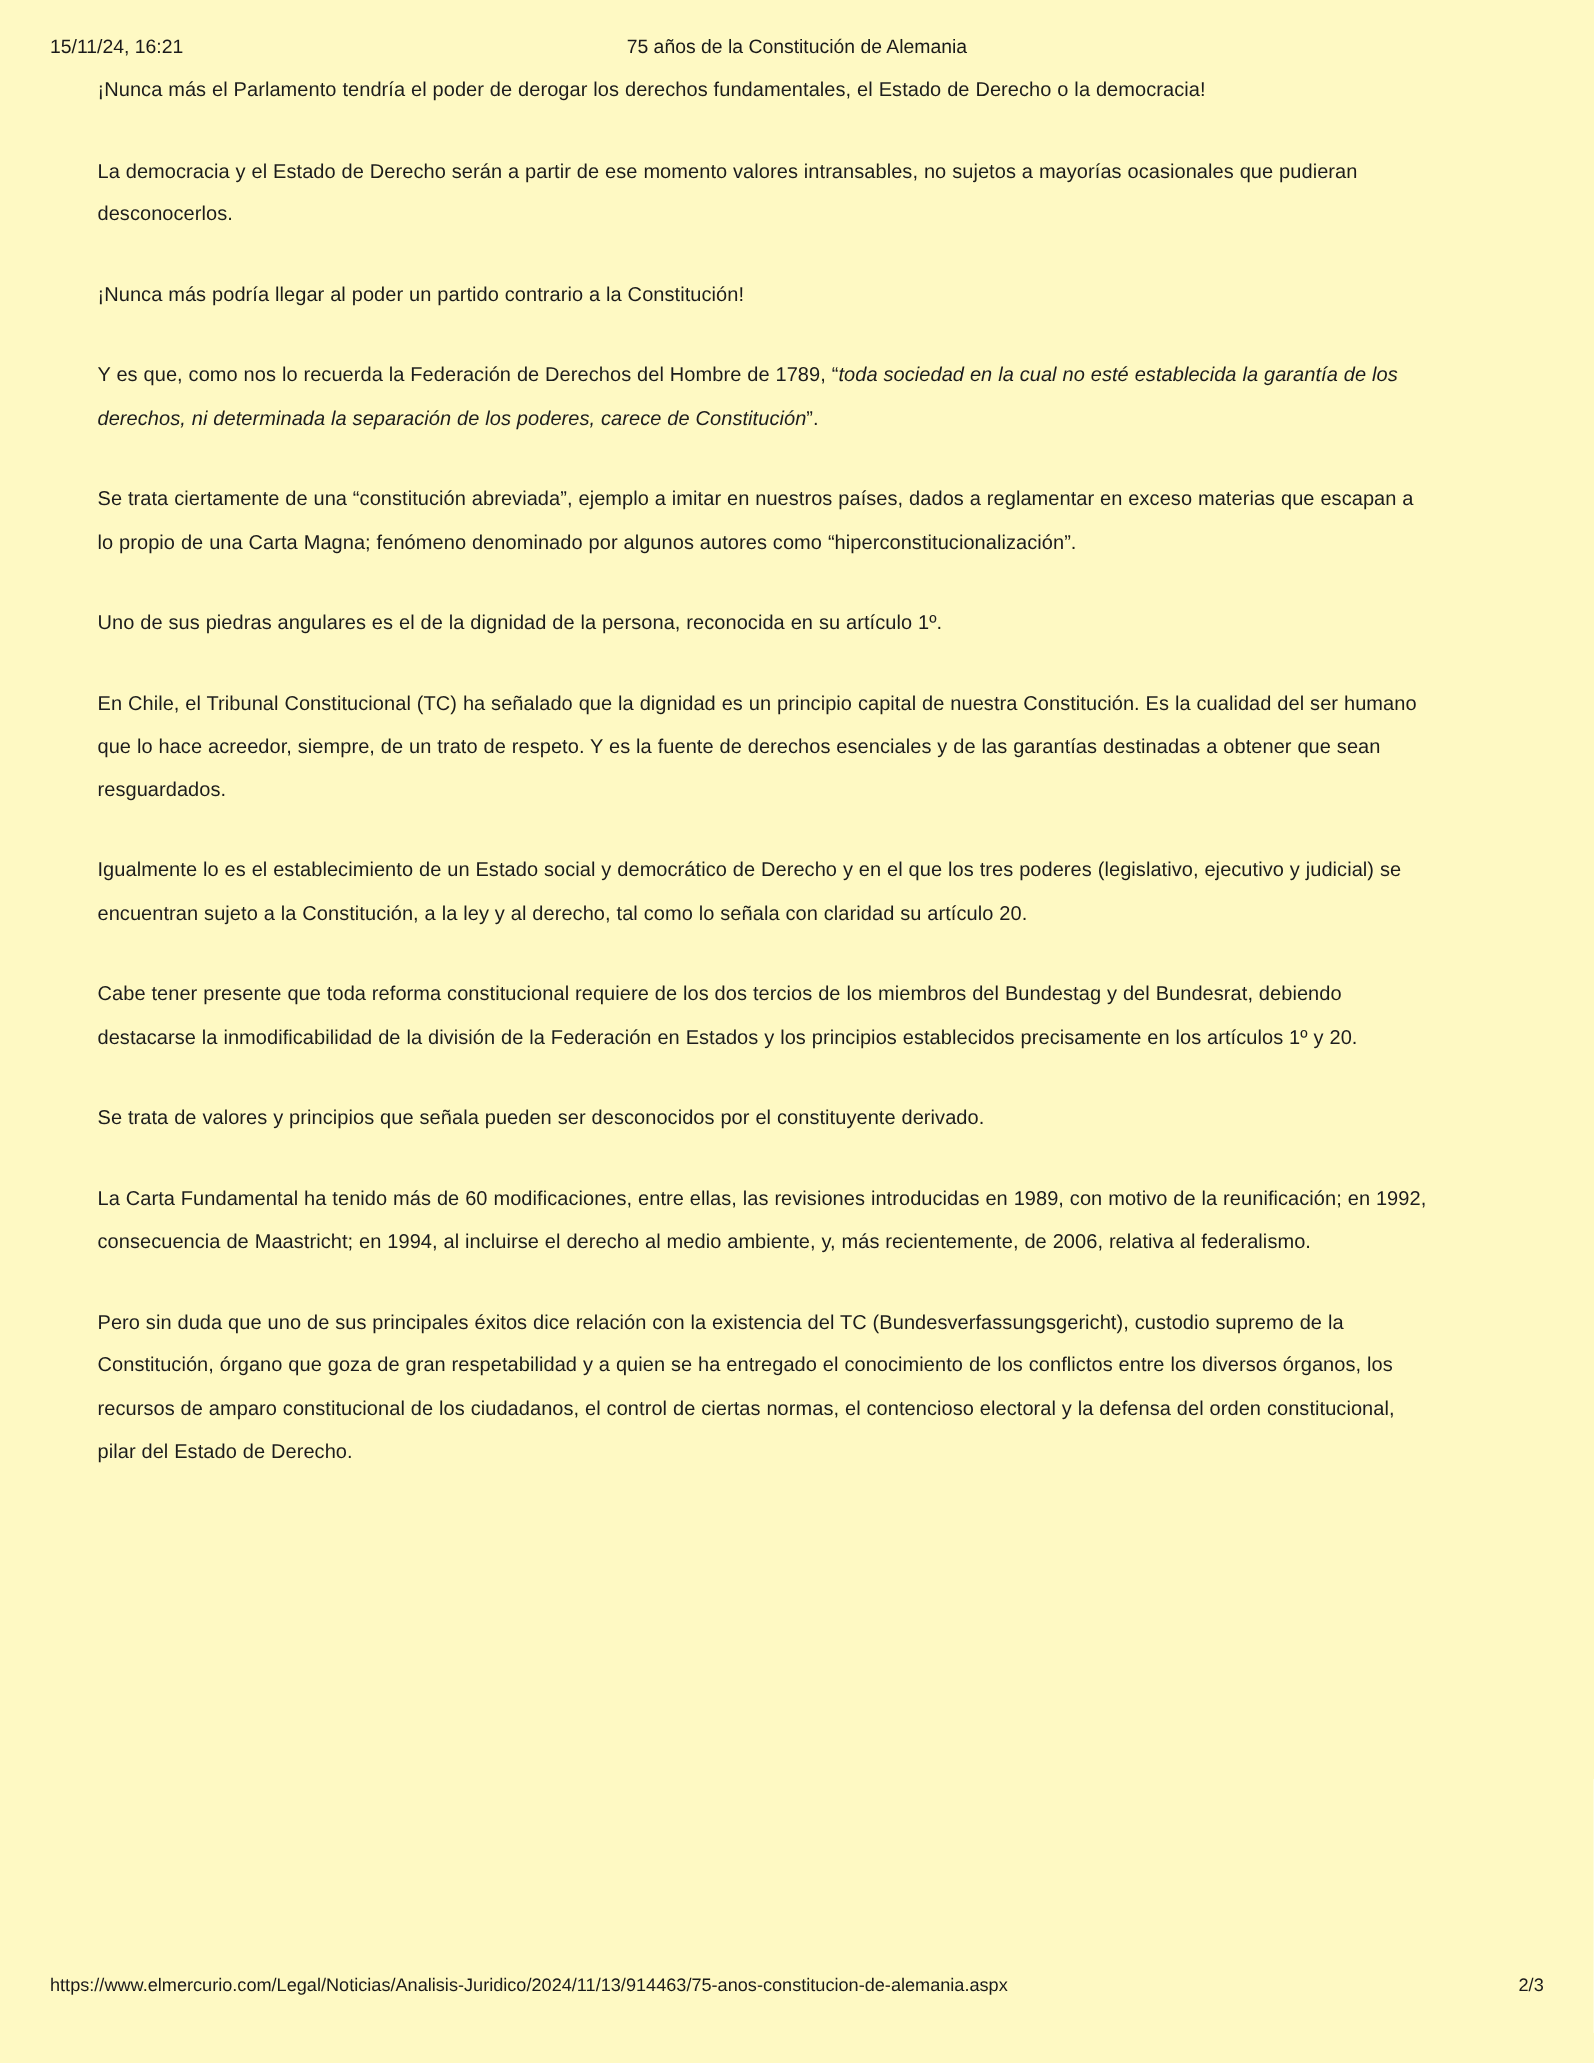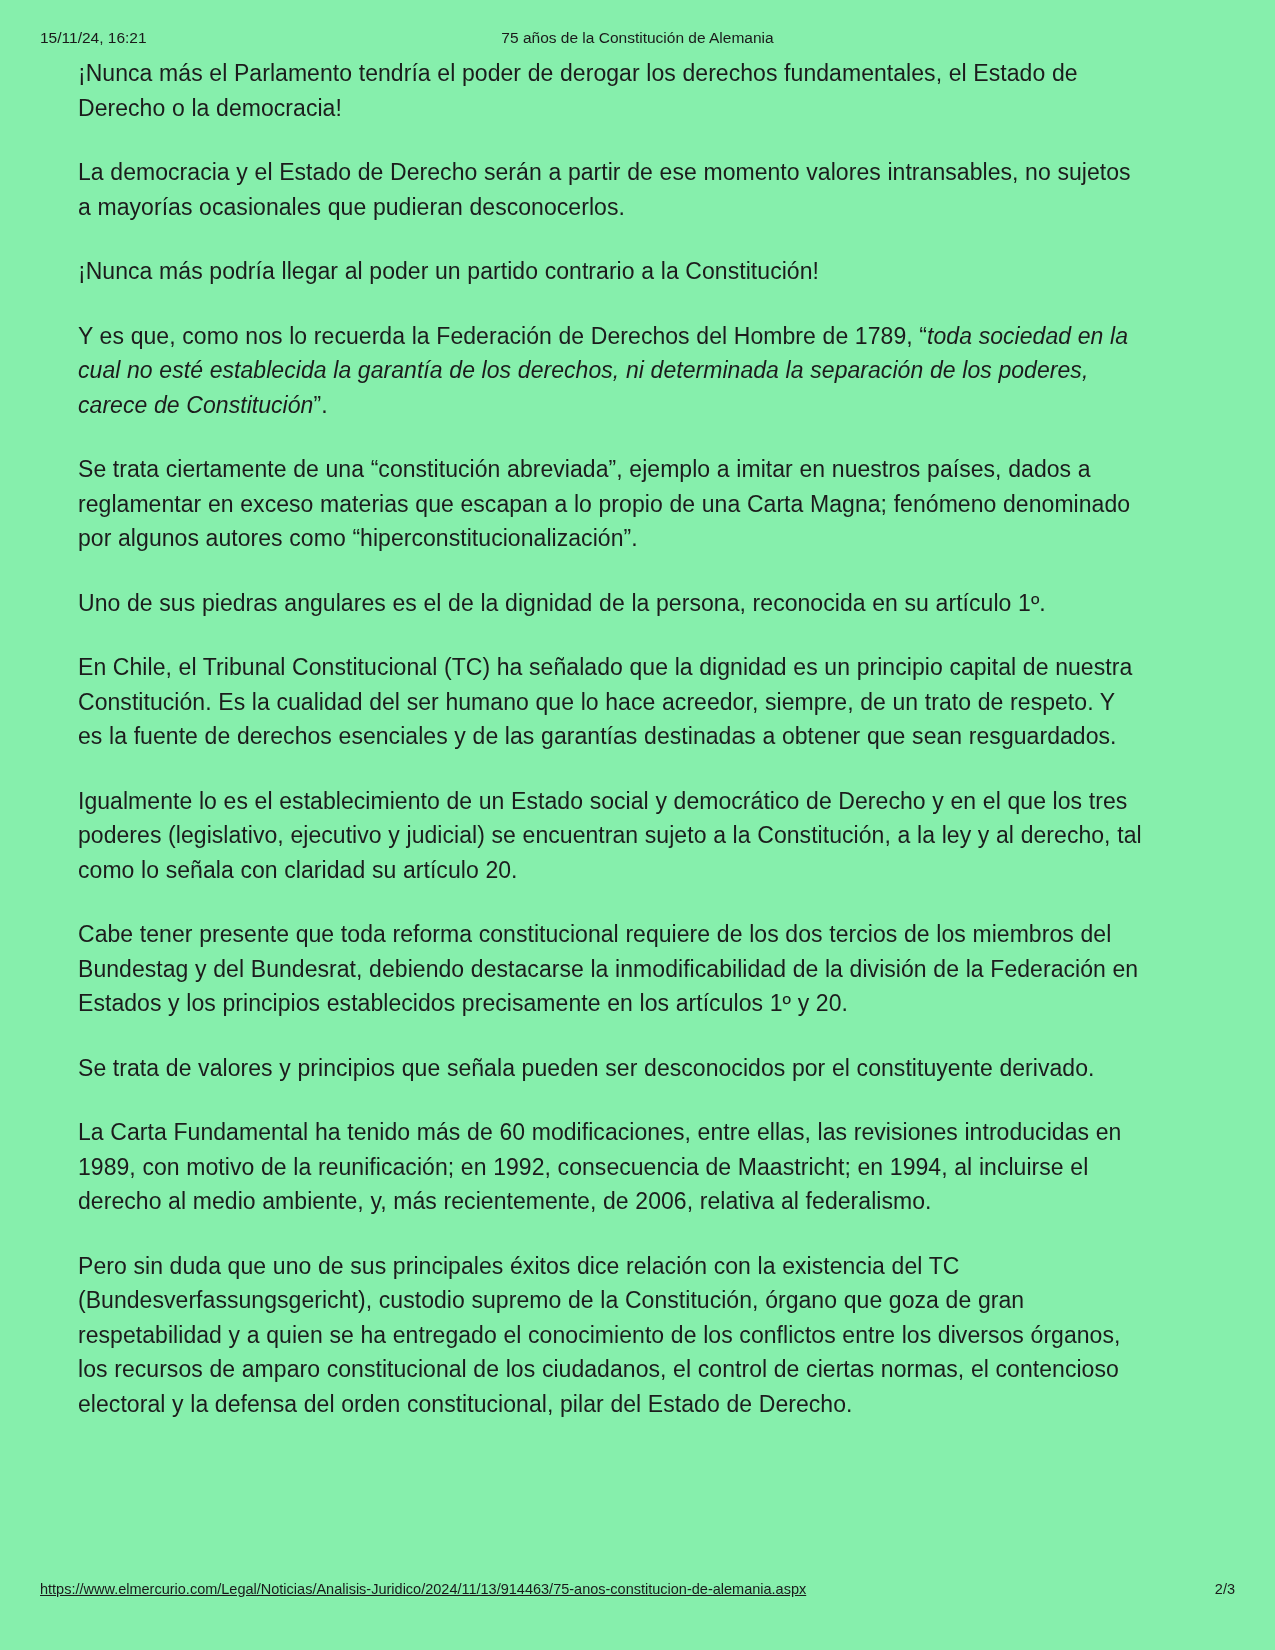--- a/index.html
+++ b/index.html
@@ -9,21 +9,21 @@
   }
   body {
     font-family: "Liberation Sans", sans-serif;
     color: #000000;
   }
   .page {
     position: relative;
     width: 1275px;
     height: 1650px;
     box-sizing: border-box;
-    background: #86efac;
+    background: #fef9c3;
     overflow: hidden;
   }
 
   
   .page-header {
     position: absolute;
     top: 28px;
     left: 40px;
     right: 40px;
     height: 20px;
@@ -47,21 +47,21 @@
   }
 
   
   .content {
     position: absolute;
     top: 56px;
     left: 78px;
     width: 1065px;
   }
   .para {
-    font-size: 23px;
+    font-size: 16px;
     line-height: 34.5px;
     color: #1c1c1c;
     margin: 0 0 30px 0;
     text-align: left;
     letter-spacing: 0.05px;
     word-spacing: 0.2px;
   }
   .para:last-child {
     margin-bottom: 11px;
   }
@@ -78,21 +78,20 @@
     height: 18px;
     font-size: 14.5px;
     color: #1a1a1a;
     line-height: 18px;
   }
   .footer-url {
     position: absolute;
     left: 0;
     top: 0;
     white-space: nowrap;
-    text-decoration: underline;
   }
   .footer-page {
     position: absolute;
     right: 0;
     top: 0;
     white-space: nowrap;
   }
 </style>
 </head>
 <body>

